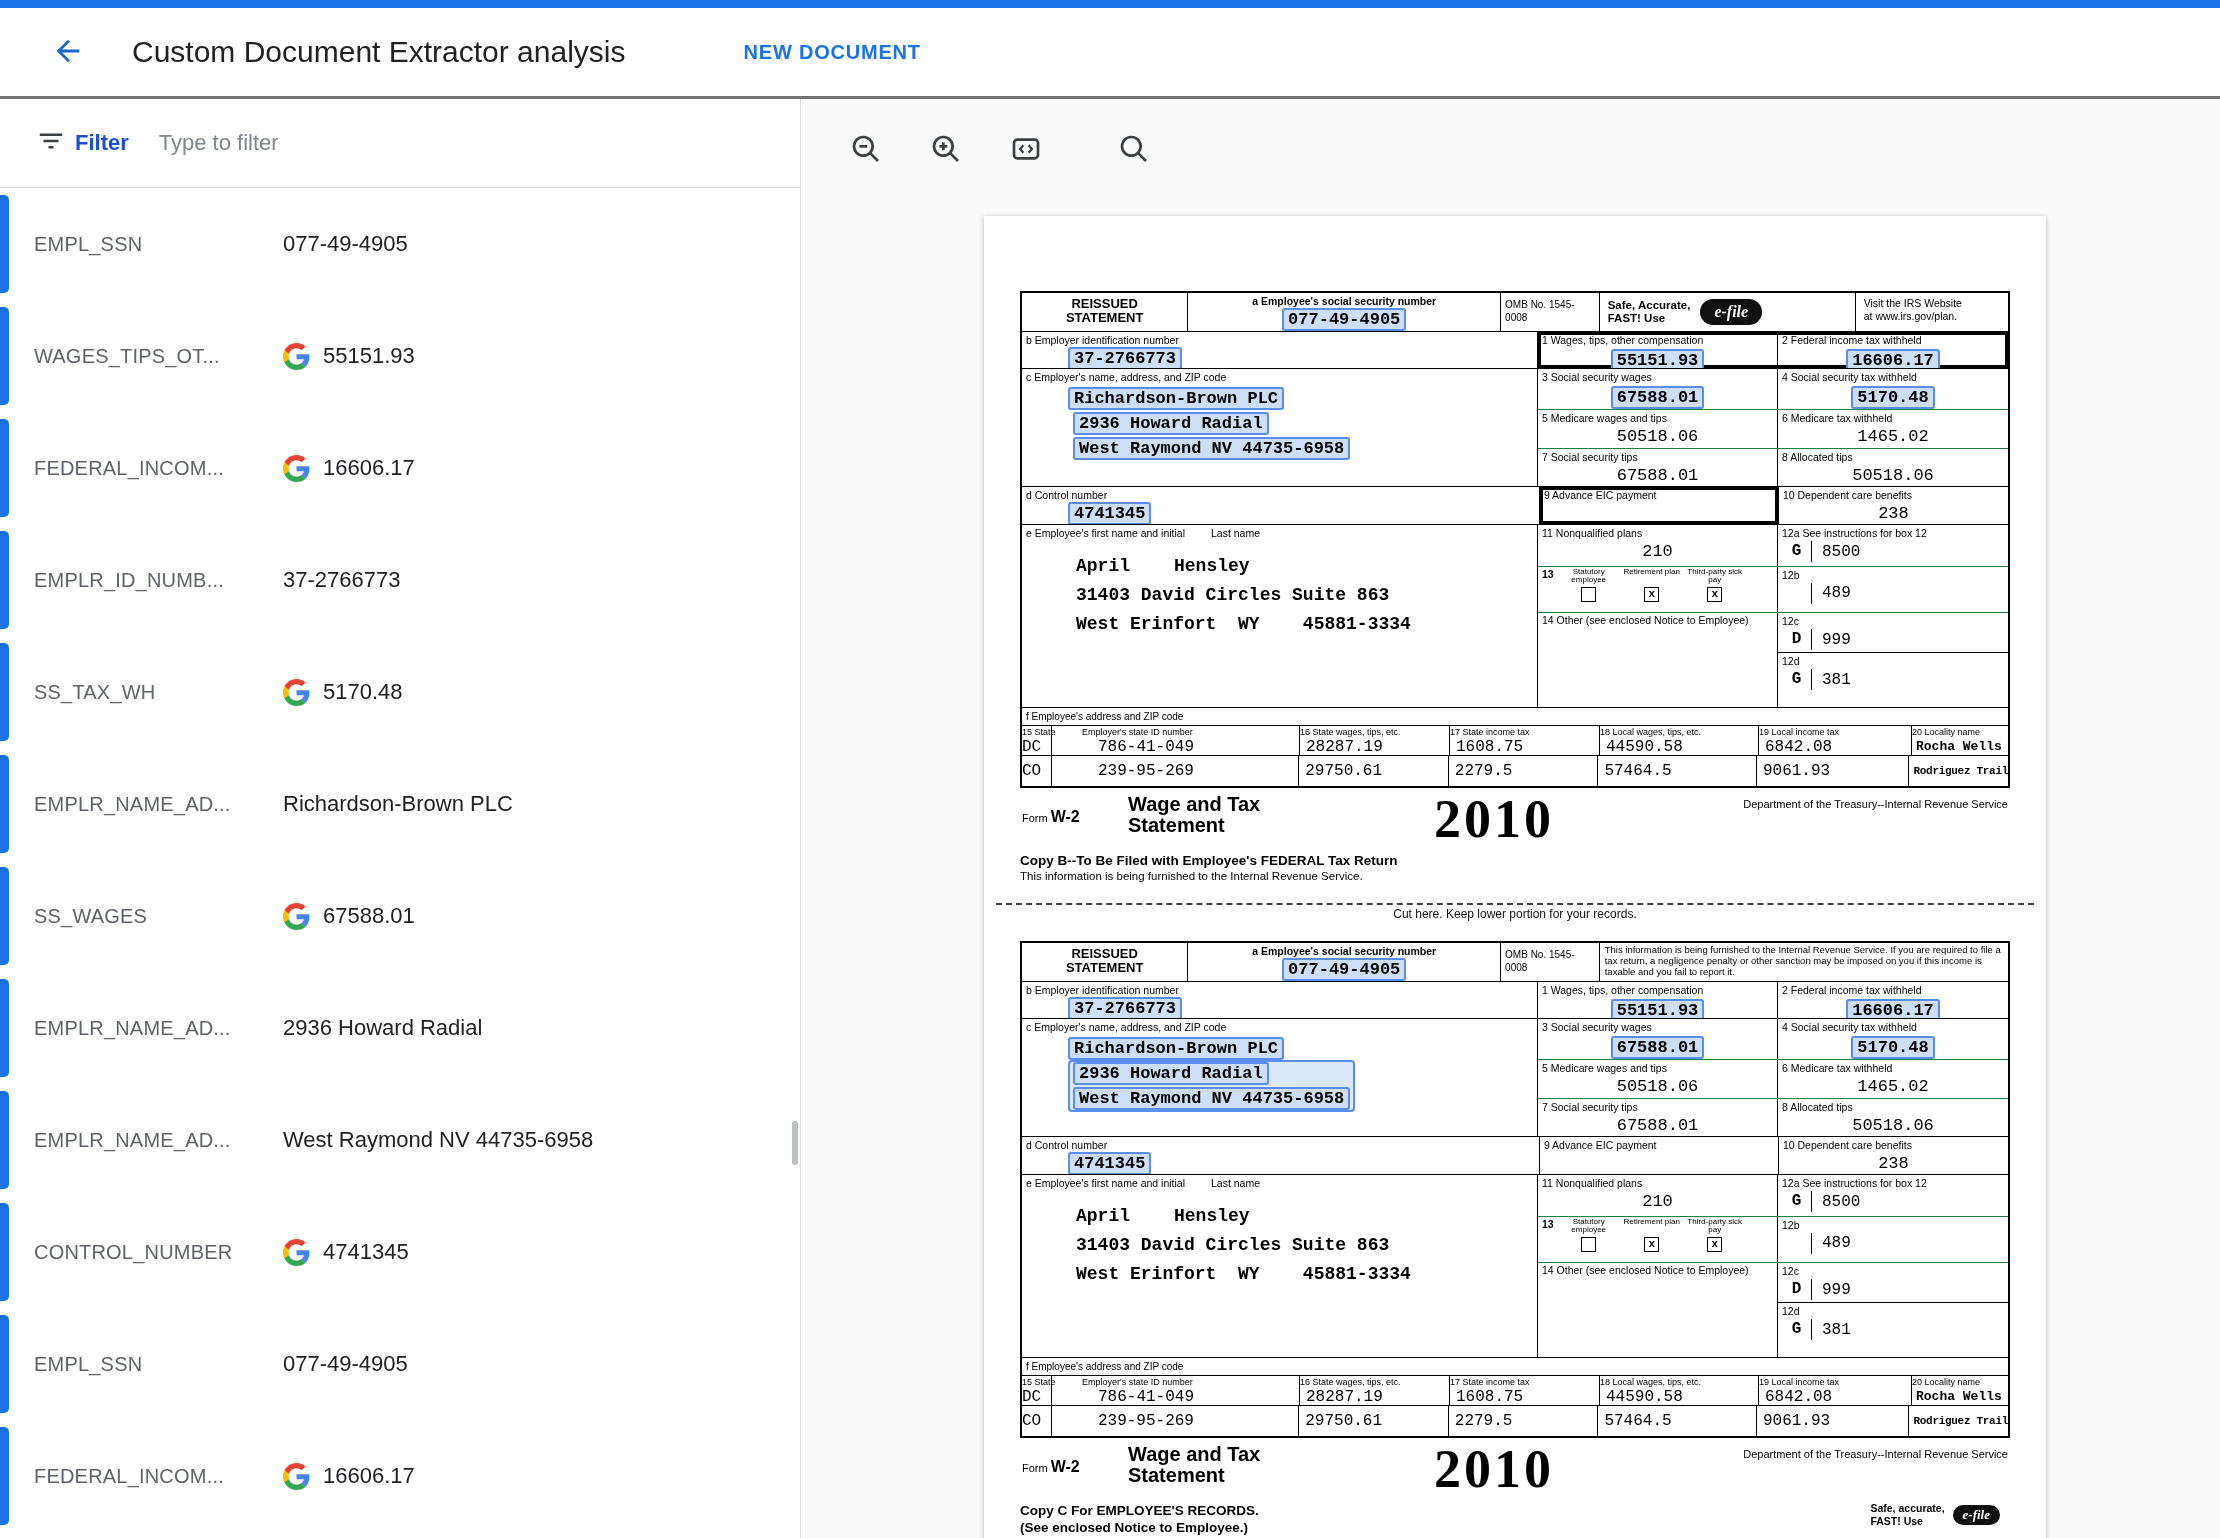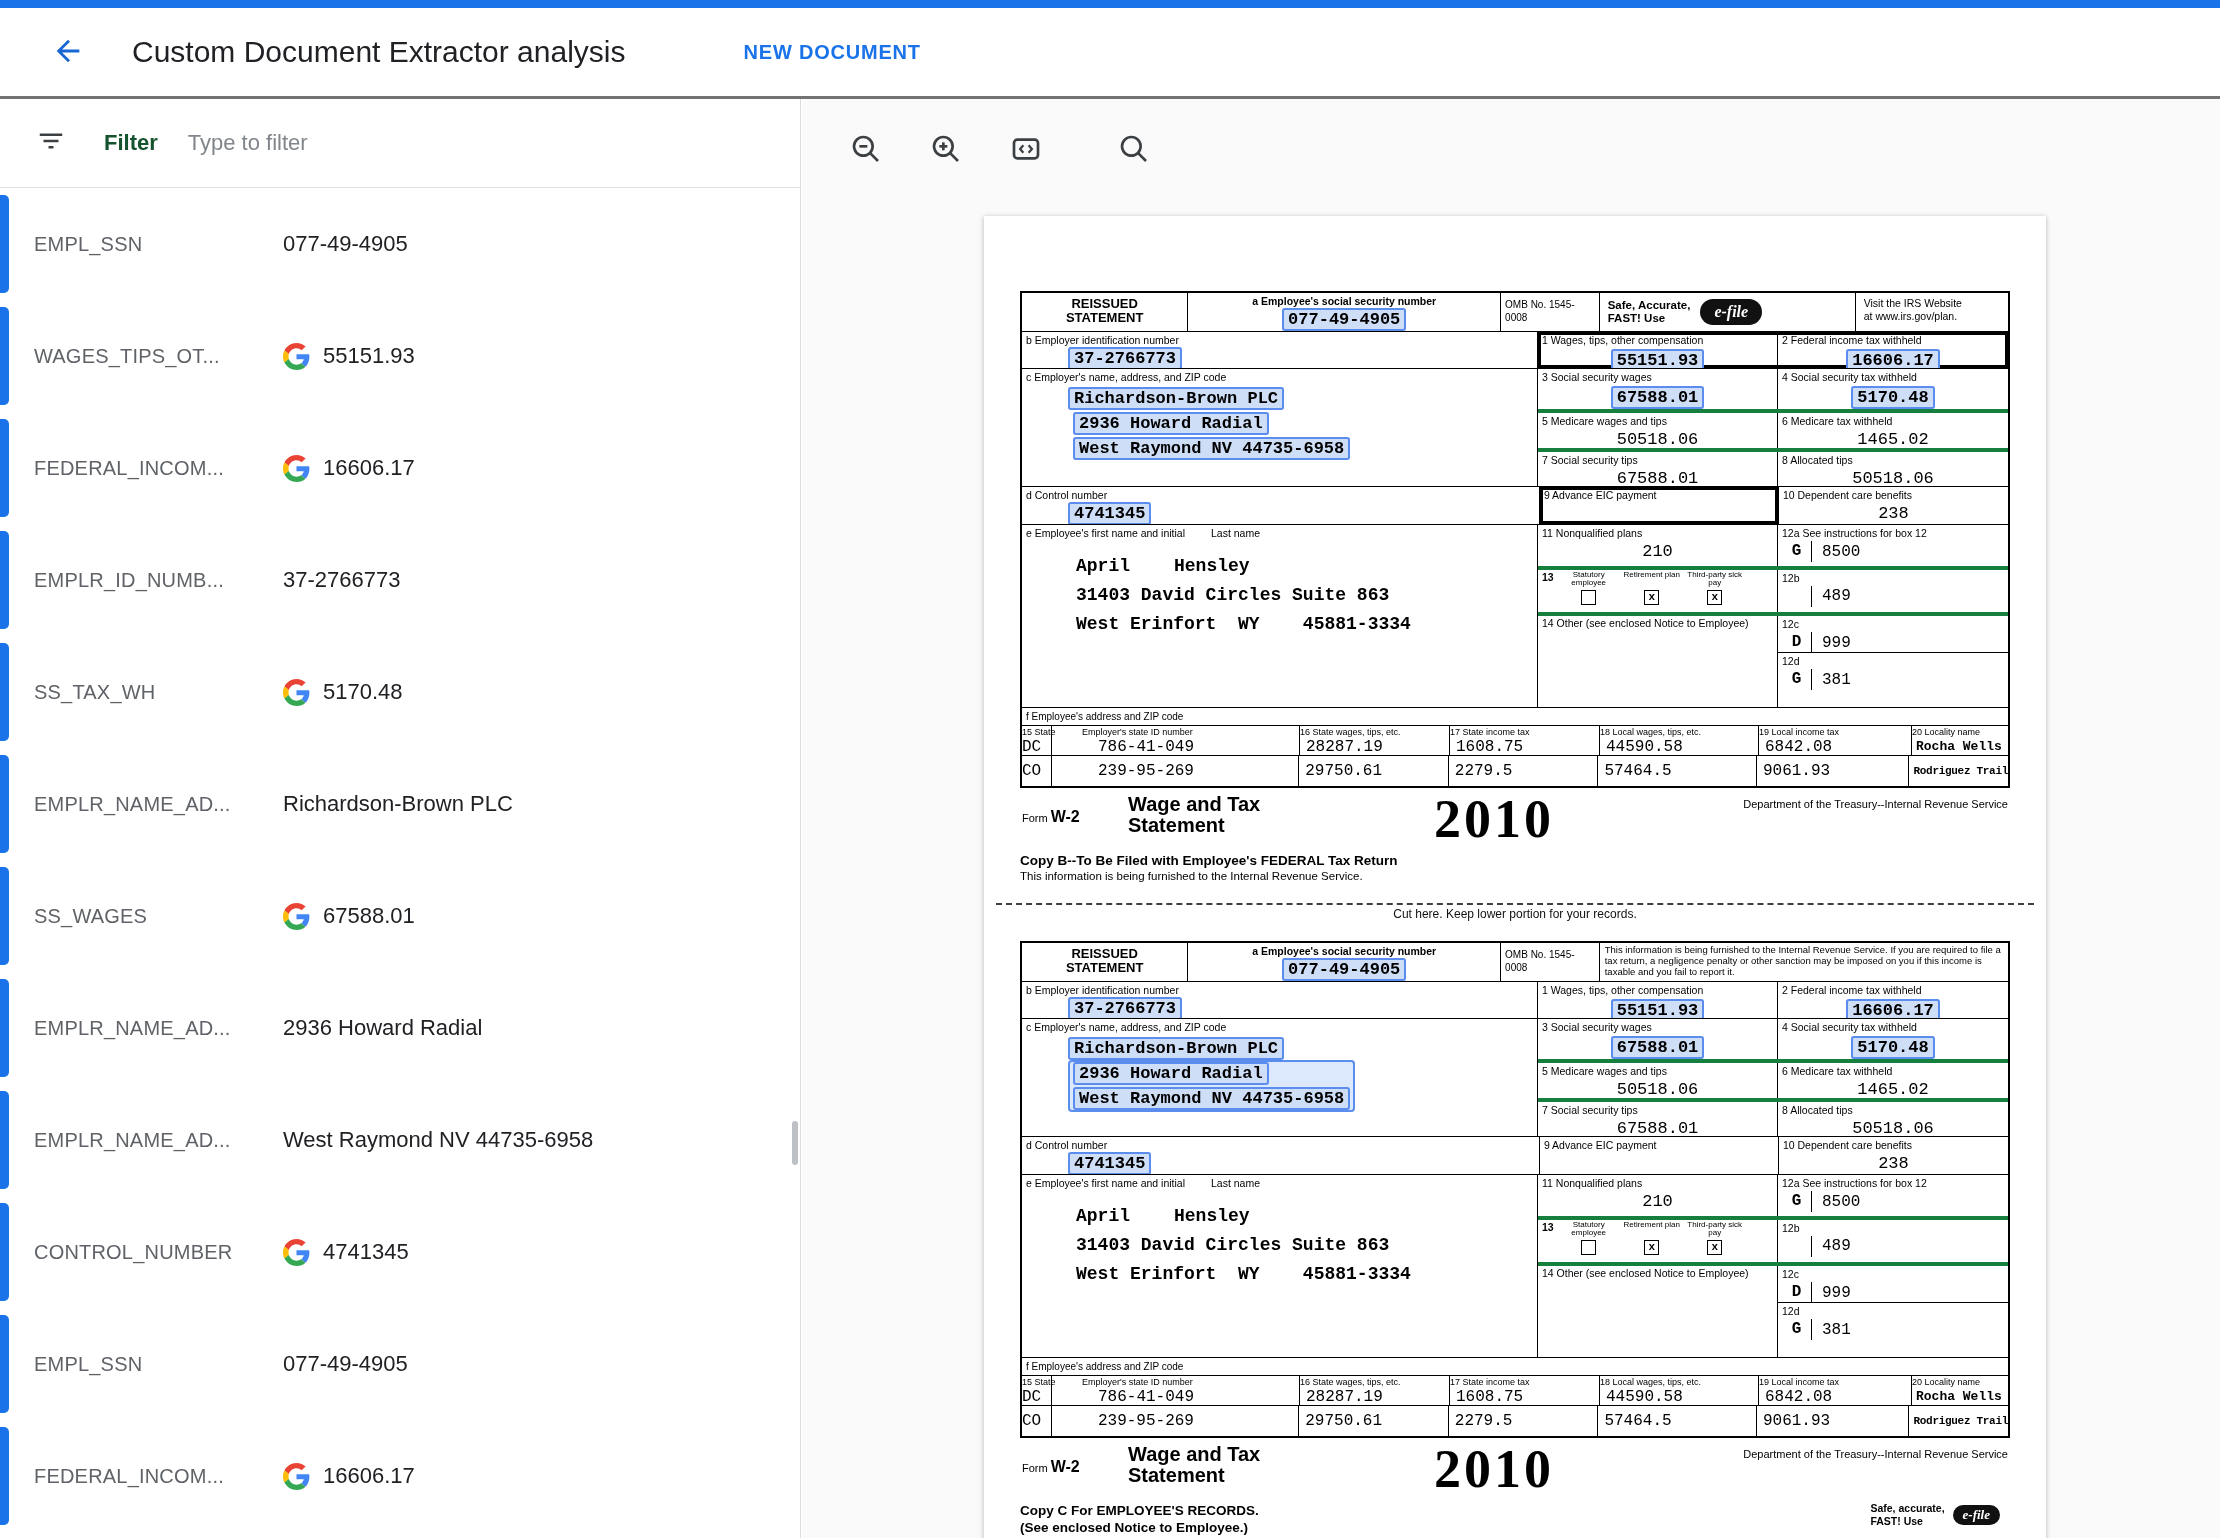--- a/index.html
+++ b/index.html
@@ -14,21 +14,21 @@
   .back-btn svg { width:34px; height:34px; fill:#1967d2; }
   .page-title { font-size:30px; color:#202124; margin-left:40px; font-weight:400; white-space:nowrap; }
   .new-doc { margin-left:118px; font-size:20px; font-weight:700; letter-spacing:0.8px; color:#1a73e8;
              background:none; border:none; cursor:pointer; white-space:nowrap; }
 
   
   .left-panel { position:absolute; top:99px; left:0; width:801px; bottom:0; background:#fff;
                 border-right:1px solid #dadce0; overflow:hidden; }
   .filter-bar { height:89px; border-bottom:1px solid #e0e0e0; display:flex; align-items:center; padding:0 36px; }
   .filter-icon svg { width:30px; height:30px; fill:#3c4043; }
-  .filter-label { font-size:22px; font-weight:700; color:#14532d; margin-left:38px; }
+  .filter-label { font-size:22px; font-weight:700; color:#1d4ed8; margin-left:9px; }
   .filter-input { margin-left:30px; flex:1; border:none; outline:none; font-size:22px; color:#202124; background:transparent; }
   .filter-input::placeholder { color:#80868b; }
   .entity-row { position:relative; height:112px; display:flex; align-items:center; cursor:pointer; }
   .row-accent { position:absolute; left:0; top:7px; bottom:7px; width:9px; background:#1a73e8; border-radius:0 5px 5px 0; }
   .e-name { margin-left:34px; width:249px; font-size:20px; color:#5f6368; letter-spacing:0.2px;
             white-space:nowrap; overflow:hidden; }
   .e-valwrap { display:flex; align-items:center; }
   .g-icon { width:27px; height:27px; margin-right:13px; display:inline-block; }
   .g-icon svg { width:27px; height:27px; }
   .e-value { font-size:22px; color:#202124; white-space:nowrap; }
@@ -50,21 +50,21 @@
   .w2.copy-c { top:725px; }
 
   .w2-grid { width:990px; border:2px solid #000; background:#fff; display:flex; flex-direction:column; }
   .w2row { display:flex; width:100%; }
   .w2row + .w2row { border-top:1px solid #000; }
   .br { border-right:1px solid #000; }
   .cell { position:relative; padding:2px 4px; overflow:hidden; }
   .rwrap { display:flex; width:470px; }
   .rcol { width:470px; display:flex; flex-direction:column; }
   .rrow { display:flex; }
-  .rrow + .rrow { border-top:4px solid #15803d; }
+  .rrow + .rrow { border-top:1px solid #15803d; }
   .rrow.r12d { border-top:none; }
   .rrow.r12d .nb2 { border-top:1px solid #000; }
   .nb1 { width:240px; }
   .nb2 { width:230px; }
 
   .lbl { font-size:10.5px; line-height:13px; display:block; color:#000; }
   .lbl-bold { font-weight:700; }
   .nlbl { font-size:10.5px; line-height:13px; white-space:nowrap; overflow:hidden; }
   .mono, .nval, .sval, .emp-line, .b12code, .b12v { font-family:"Liberation Mono","DejaVu Sans Mono",monospace; }
   .nval { text-align:center; font-size:17px; line-height:20px; margin-top:2px; }

